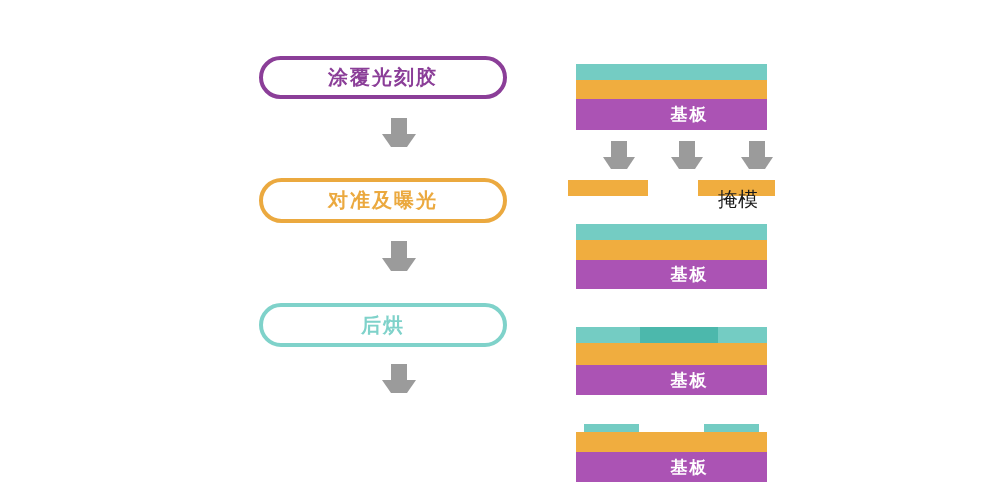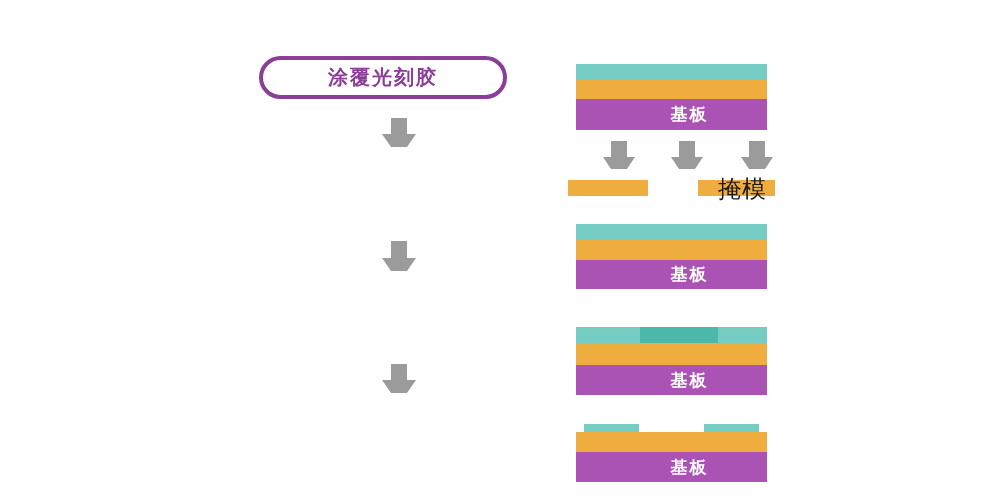--- a/index.html
+++ b/index.html
@@ -33,46 +33,52 @@
   .substrate-label {
     position:absolute; inset:0; display:flex; align-items:center; justify-content:center;
     color:#fff; font-size:17px; font-weight:bold; letter-spacing:2px;margin-left:36px;
   }
   .exposed-region { position:absolute; top:0; bottom:0; left:64px; width:78px; }
   .teal-split { display:flex; }
   .teal-seg { height:100%; }
   .seg-gap { width:77px; height:100%; background:transparent; }
 
   .mask-bar { position:absolute; height:12px; top:164px; }
-  .mask-label { position:absolute; top:149px; left:694px; font-size:24px; }
+  .mask-label { position:absolute; top:162px; left:694px; font-size:20px; }
 
   .ea1 { left:579px; top:117px; height:34px; }
   .ea2 { left:647px; top:117px; height:34px; }
   .ea3 { left:717px; top:117px; height:34px; }
 </style>
 </head>
 <body>
 
 <div class="canvas">
 
   <div class="flow-box fb1" style="border-color: rgb(139, 62, 152);">
     <span class="flow-label" style="color: rgb(139, 62, 152);">涂覆光刻胶</span>
   </div>
 
   <div class="arrow fa1">
     <div class="stem" style="background-color: rgb(155, 155, 155);"></div>
     <div class="head" style="border-top-color: rgb(155, 155, 155);"></div>
   </div>
 
+  <div class="flow-box fb2" style="border-color: rgb(235, 169, 63);">
+    <span class="flow-label" style="color: rgb(235, 169, 63);">对准及曝光</span>
+  </div>
 
   <div class="arrow fa2">
     <div class="stem" style="background-color: rgb(155, 155, 155);"></div>
     <div class="head" style="border-top-color: rgb(155, 155, 155);"></div>
   </div>
 
+  <div class="flow-box fb3" style="border-color: rgb(127, 210, 202);">
+    <span class="flow-label" style="color: rgb(127, 210, 202);">后烘</span>
+  </div>
 
   <div class="arrow fa3">
     <div class="stem" style="background-color: rgb(155, 155, 155);"></div>
     <div class="head" style="border-top-color: rgb(155, 155, 155);"></div>
   </div>
 
 
   <div class="stack" style="top:40px">
     <div class="layer" style="height: 15px; background-color: rgb(116, 204, 195);"></div>
     <div class="layer" style="height: 19px; background-color: rgb(240, 173, 63);"></div>

